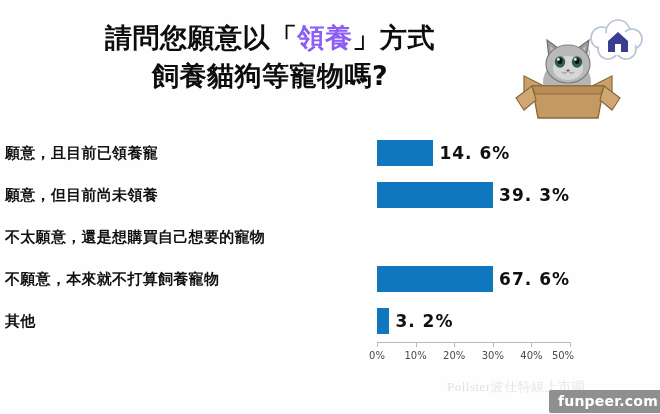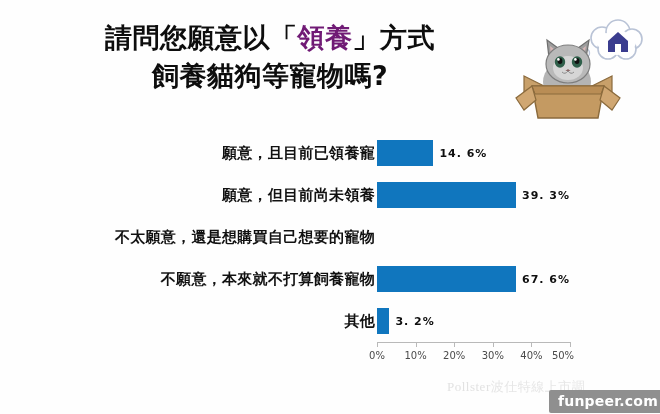--- a/index.html
+++ b/index.html
@@ -31,21 +31,21 @@
     font-size: 27px;
     font-weight: bold;
     color: #0d0d0d;
     letter-spacing: 0.5px;
     white-space: nowrap;
   }
   .title-line.second {
     margin-top: 6px;
   }
   .title-accent {
-    color: #701a75;
+    color: #8b5cf6;
   }
 
   
   .cat-art {
     position: absolute;
     left: 494px;
     top: 14px;
     width: 160px;
     height: 112px;
   }
@@ -67,21 +67,20 @@
   .row {
     position: relative;
     height: 42px;
     display: flex;
     align-items: center;
   }
   .cat-label {
     position: absolute;
     right: 285px;
     width: 370px;
-    text-align: right;
     font-size: 15px;
     font-weight: bold;
     color: #111111;
     white-space: nowrap;
     letter-spacing: 0.3px;
   }
   .bar-area {
     position: absolute;
     left: 377px;
     top: 0;
@@ -89,21 +88,21 @@
     width: 193px;
     display: flex;
     align-items: center;
   }
   .bar {
     height: 26px;
     background: #1076be;
     display: block;
   }
   .bar-value {
-    font-size: 11px;
+    font-size: 17px;
     font-weight: bold;
     color: #0f0f0f;
     margin-left: 6px;
     white-space: nowrap;
     letter-spacing: 1px;
   }
 
   
   .axis {
     position: absolute;

